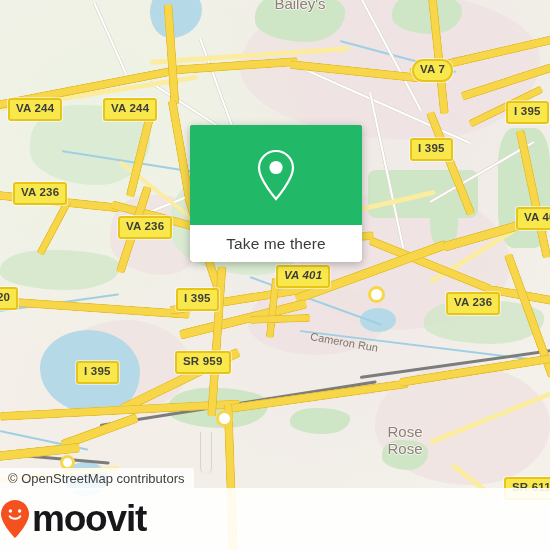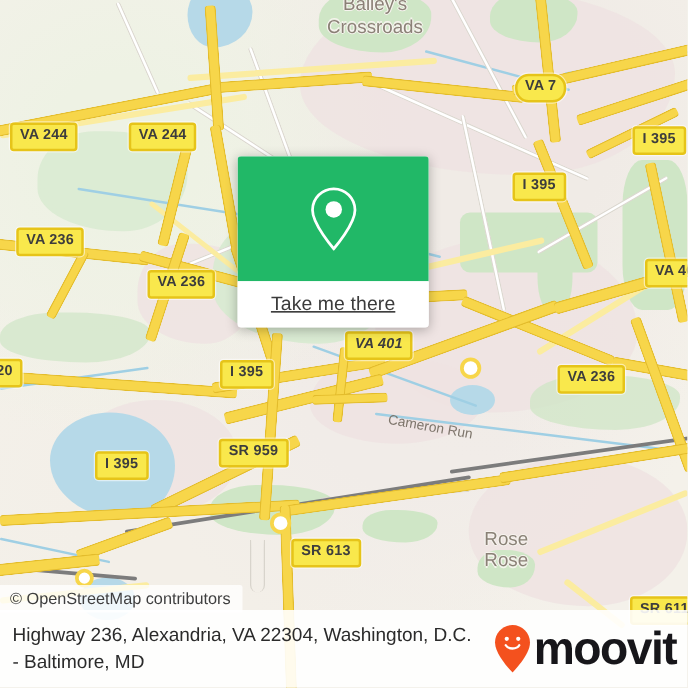--- a/index.html
+++ b/index.html
@@ -43,25 +43,24 @@
   }
 
   
   .place{position:absolute;color:#8a8176;font-size:15px;line-height:15px;
          text-align:center;white-space:nowrap;text-shadow:
          1px 0 0 #f6f3ee,-1px 0 0 #f6f3ee,0 1px 0 #f6f3ee,0 -1px 0 #f6f3ee;}
   .streamlabel{position:absolute;color:#7d756b;font-size:11px;white-space:nowrap;}
 
   
   .card{
-    position:absolute;left:190px;top:125px;width:153px;
-    background:#ffffff;border-radius:3px;
+    position:absolute;left:190px;top:125px;width:172px;
+    background:#c2410c;border-radius:3px;
     box-shadow:0 2px 9px rgba(0,0,0,.28);
     overflow:hidden;
-    text-decoration:underline;
   }
   .card-green{height:100px;background:#21b867;display:flex;align-items:center;justify-content:center;}
   .card-foot{height:37px;background:#fff;display:flex;align-items:center;justify-content:center;}
   .card-foot span{font-size:15.5px;color:#3b3b3b;letter-spacing:.1px;}
 
   
   .attrib{
     position:absolute;left:0;top:468px;
     background:rgba(255,255,255,.78);
     padding:3px 9px 4px 8px;border-radius:0 2px 0 0;
@@ -191,21 +190,20 @@
 
     <div class="road mw" style="left:228px;top:400px;width:155px;height:7px;transform:rotate(88deg);"></div>
     <div class="road mw" style="left:222px;top:262px;width:150px;height:7px;transform:rotate(94deg);"></div>
 
     <div class="road mw" style="left:276px;top:274px;width:60px;height:6px;transform:rotate(96deg);"></div>
     <div class="road mw" style="left:250px;top:316px;width:60px;height:6px;transform:rotate(-2deg);"></div>
     <div class="road mw" style="left:40px;top:250px;width:60px;height:6px;transform:rotate(-62deg);"></div>
 
     <div class="place" style="left:230px;top:-4px;width:140px;">
       <div>Bailey's</div>
-      <div style="margin-top:3px;">Crossroads</div>
     </div>
     <div class="place" style="left:370px;top:424px;width:70px;">
       <div>Rose</div>
       <div style="margin-top:2px;">Rose</div>
     </div>
 
     <div class="streamlabel" style="left:310px;top:336px;transform:rotate(10deg);">Cameron Run</div>
 
     <div class="shield" style="left:8px;top:98px;">VA 244</div>
     <div class="shield" style="left:103px;top:98px;">VA 244</div>
@@ -214,21 +212,20 @@
     <div class="shield" style="left:410px;top:138px;">I 395</div>
     <div class="shield" style="left:13px;top:182px;">VA 236</div>
     <div class="shield" style="left:118px;top:216px;">VA 236</div>
     <div class="shield" style="left:516px;top:207px;">VA 402</div>
     <div class="shield" style="left:276px;top:265px;font-style:italic;">VA 401</div>
     <div class="shield" style="left:-11px;top:287px;">20</div>
     <div class="shield" style="left:446px;top:292px;">VA 236</div>
     <div class="shield" style="left:176px;top:288px;">I 395</div>
     <div class="shield" style="left:175px;top:351px;">SR 959</div>
     <div class="shield" style="left:76px;top:361px;">I 395</div>
-    <div class="shield" style="left:233px;top:431px;">SR 613</div>
     <div class="shield" style="left:504px;top:477px;">SR 611</div>
 
     <div style="position:absolute;left:368px;top:286px;width:11px;height:11px;border:3px solid #f7d64a;border-radius:50%;background:#fff;"></div>
     <div style="position:absolute;left:216px;top:410px;width:11px;height:11px;border:3px solid #f7d64a;border-radius:50%;background:#fff;"></div>
     <div style="position:absolute;left:60px;top:455px;width:9px;height:9px;border:3px solid #f7d64a;border-radius:50%;background:#fff;"></div>
   </div>
 
   <div class="card">
     <div class="card-green">
       <svg width="42" height="54" viewBox="0 0 42 54">
@@ -237,24 +234,20 @@
       </svg>
     </div>
     <div class="card-foot">
       <span>Take me there</span>
     </div>
   </div>
 
   <div class="attrib">© OpenStreetMap contributors</div>
 
   <div class="footer">
-    <div class="footer-text">
-      <div>Highway 236, Alexandria, VA 22304, Washington, D.C.</div>
-      <div>- Baltimore, MD</div>
-    </div>
     <div class="brand">
       <svg width="30" height="40" viewBox="0 0 30 40">
         <path d="M15 1 C7.3 1 1 7.3 1 15 C1 25 15 39 15 39 C15 39 29 25 29 15 C29 7.3 22.7 1 15 1 Z" fill="#f4511e"></path>
         <circle cx="10.4" cy="12" r="1.7" fill="#ffffff"></circle>
         <circle cx="19.6" cy="12" r="1.7" fill="#ffffff"></circle>
         <path d="M9.6 17.2 C11.6 20.6 18.4 20.6 20.4 17.2" fill="none" stroke="#ffffff" stroke-width="1.9" stroke-linecap="round"></path>
       </svg>
       <span class="brand-word">moovit</span>
     </div>
   </div>

